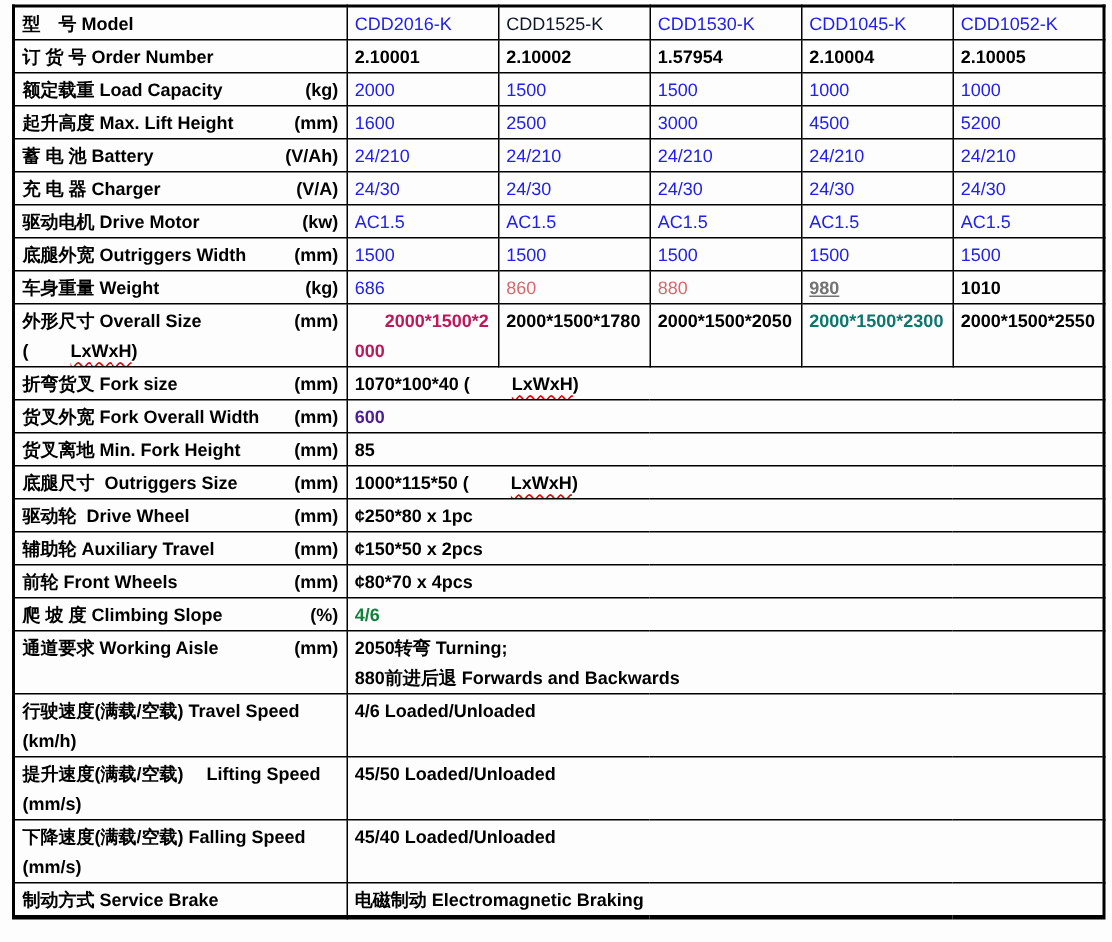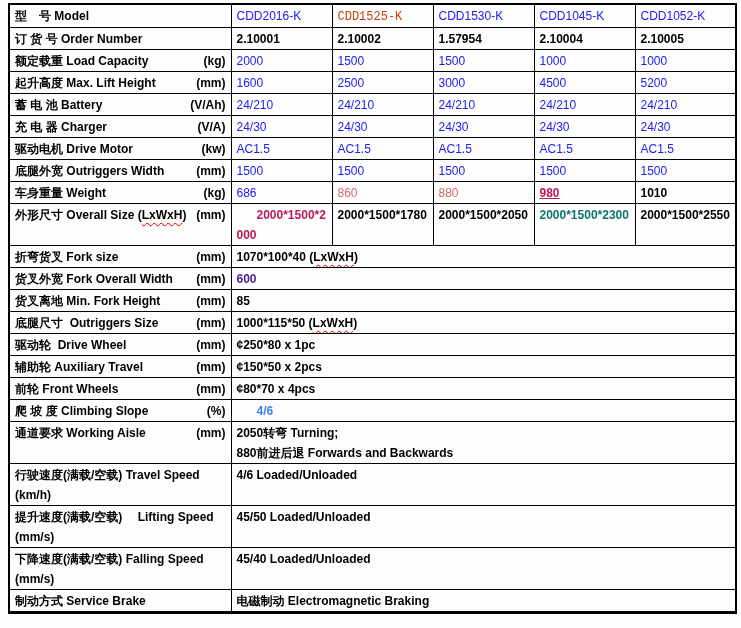--- a/index.html
+++ b/index.html
@@ -28,20 +28,21 @@
   td.span-cell{word-break:normal;}
   .lbl-line{display:flex;align-items:baseline;}
   .lbl-left{white-space:pre-wrap;}
   .unit{margin-left:auto;padding-left:4px;white-space:nowrap;}
   .wavy{
     text-decoration-line:underline;
     text-decoration-style:wavy;
     text-decoration-color:#e00000;
     text-decoration-thickness:1px;
     text-underline-offset:3px;
+    padding-left:28px;
   }
   .c-black{font-weight:bold;}
   .c-blue,.c-red{font-weight:normal;}
 </style>
 </head>
 <body>
 
 <table class="spec">
   <colgroup>
     <col class="c-label">
@@ -52,21 +53,21 @@
       <col class="c-data">
   </colgroup>
   <tbody>
       <tr>
         <td class="lbl-cell">
           <div class="lbl-line">
             <span class="lbl-left"><span>型　号 Model</span></span>
           </div>
         </td>
         <td class="val-cell"><span class="val c-blue" style="color: rgb(32, 32, 238);">CDD2016-K</span></td>
-        <td class="val-cell"><span class="val c-blue" style="color: #c2410c; font-family: Liberation Mono, monospace;">CDD1525-K</span></td>
+        <td class="val-cell"><span class="val c-blue" style="color: #0f172a;">CDD1525-K</span></td>
         <td class="val-cell"><span class="val c-blue" style="color: rgb(32, 32, 238);">CDD1530-K</span></td>
         <td class="val-cell"><span class="val c-blue" style="color: rgb(32, 32, 238);">CDD1045-K</span></td>
         <td class="val-cell"><span class="val c-blue" style="color: rgb(32, 32, 238);">CDD1052-K</span></td>
       </tr>
       <tr>
         <td class="lbl-cell">
           <div class="lbl-line">
             <span class="lbl-left"><span>订 货 号 Order Number</span></span>
           </div>
         </td>
@@ -157,21 +158,21 @@
       <tr>
         <td class="lbl-cell">
           <div class="lbl-line">
             <span class="lbl-left"><span>车身重量 Weight</span></span>
             <span class="unit">(kg)</span>
           </div>
         </td>
         <td class="val-cell"><span class="val c-blue" style="color: rgb(32, 32, 238);">686</span></td>
         <td class="val-cell"><span class="val c-red" style="color: rgb(212, 105, 107);">860</span></td>
         <td class="val-cell"><span class="val c-red" style="color: rgb(212, 105, 107);">880</span></td>
-        <td class="val-cell"><span class="val c-black" style="color: #be185d; text-decoration: underline;">980</span></td>
+        <td class="val-cell"><span class="val c-black" style="color: #737373; text-decoration: underline;">980</span></td>
         <td class="val-cell"><span class="val c-black" style="color: rgb(0, 0, 0);">1010</span></td>
       </tr>
       <tr>
         <td class="lbl-cell">
           <div class="lbl-line">
             <span class="lbl-left"><span>外形尺寸 Overall Size (</span><span class="wavy">LxWxH</span><span>)</span></span>
             <span class="unit">(mm)</span>
           </div>
         </td>
         <td class="val-cell"><span class="val c-black" style="color: #be185d; margin-left: 20px;">2000*1500*2000</span></td>
@@ -258,21 +259,21 @@
         </td>
       </tr>
       <tr>
         <td class="lbl-cell">
           <div class="lbl-line">
             <span class="lbl-left"><span>爬 坡 度 Climbing Slope</span></span>
             <span class="unit">(%)</span>
           </div>
         </td>
         <td class="val-cell span-cell" colspan="5">
-          <div class="c-black" style="color: #3b82f6; margin-left: 20px;"><span>4/6</span></div>
+          <div class="c-black" style="color: #15803d;"><span>4/6</span></div>
         </td>
       </tr>
       <tr>
         <td class="lbl-cell">
           <div class="lbl-line">
             <span class="lbl-left"><span>通道要求 Working Aisle</span></span>
             <span class="unit">(mm)</span>
           </div>
         </td>
         <td class="val-cell span-cell" colspan="5">

